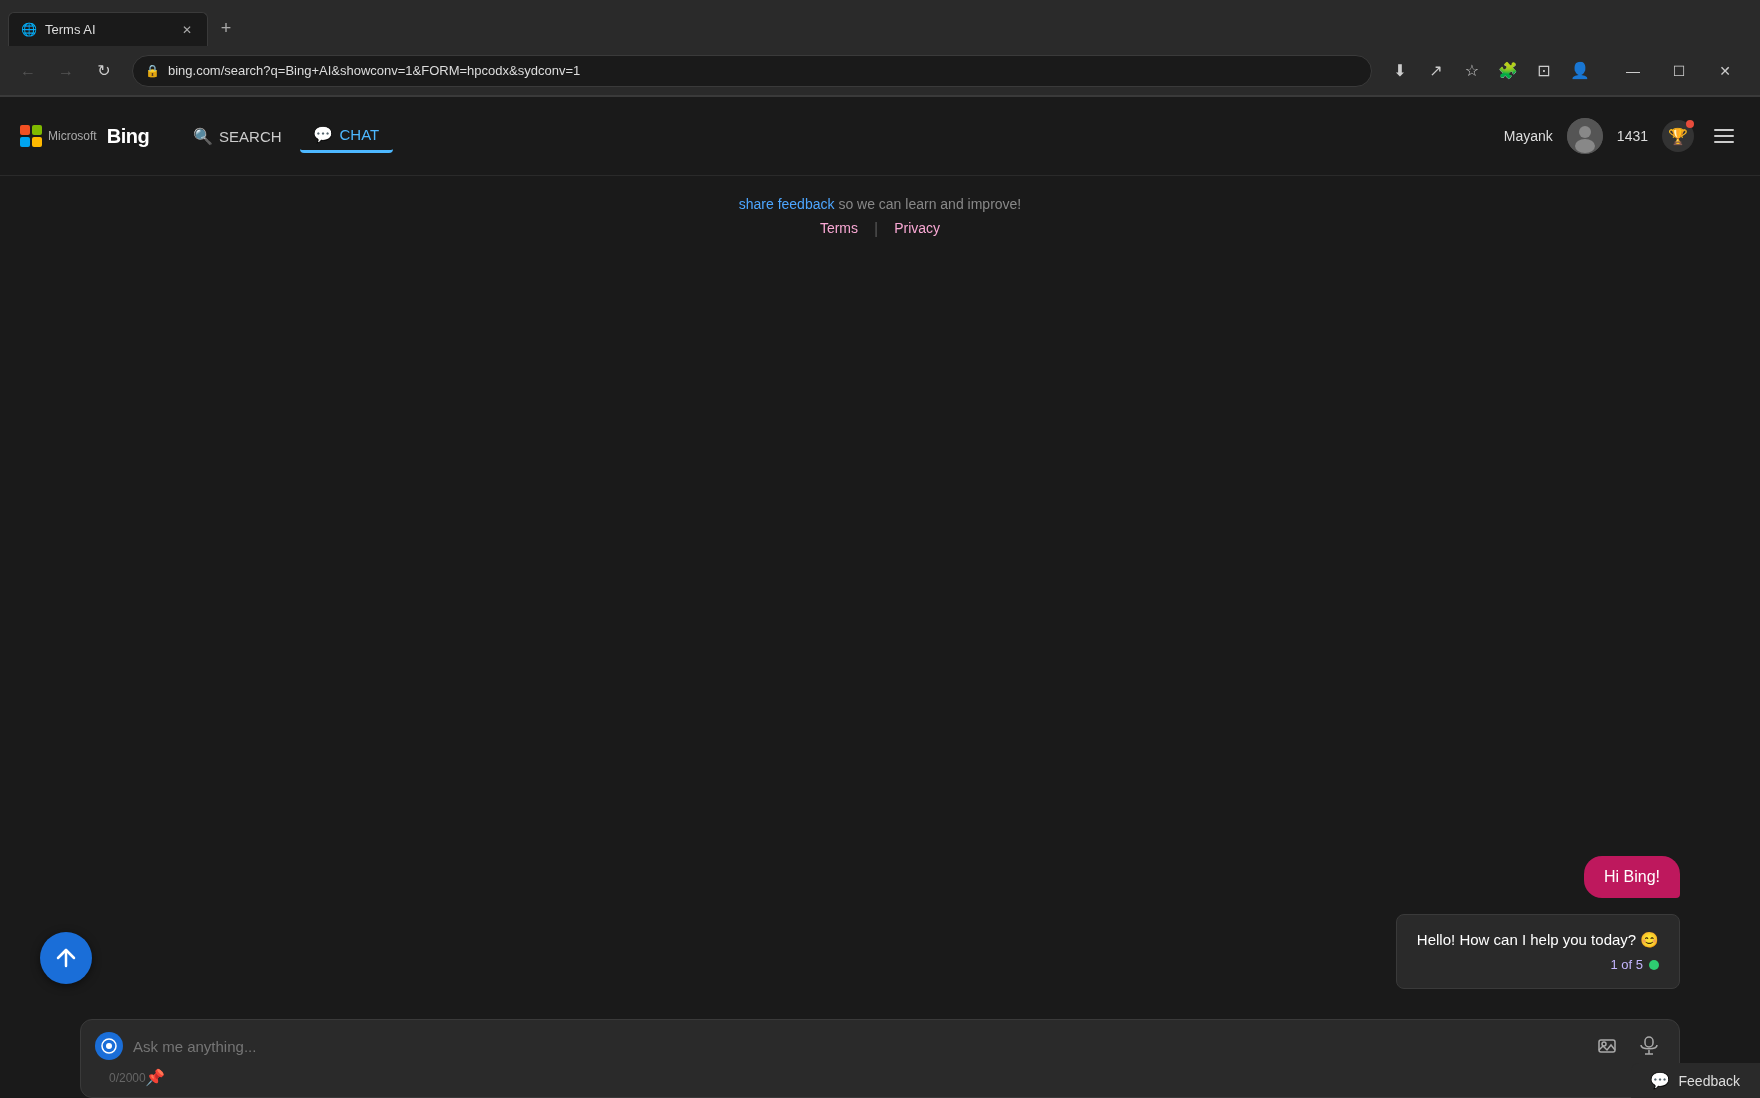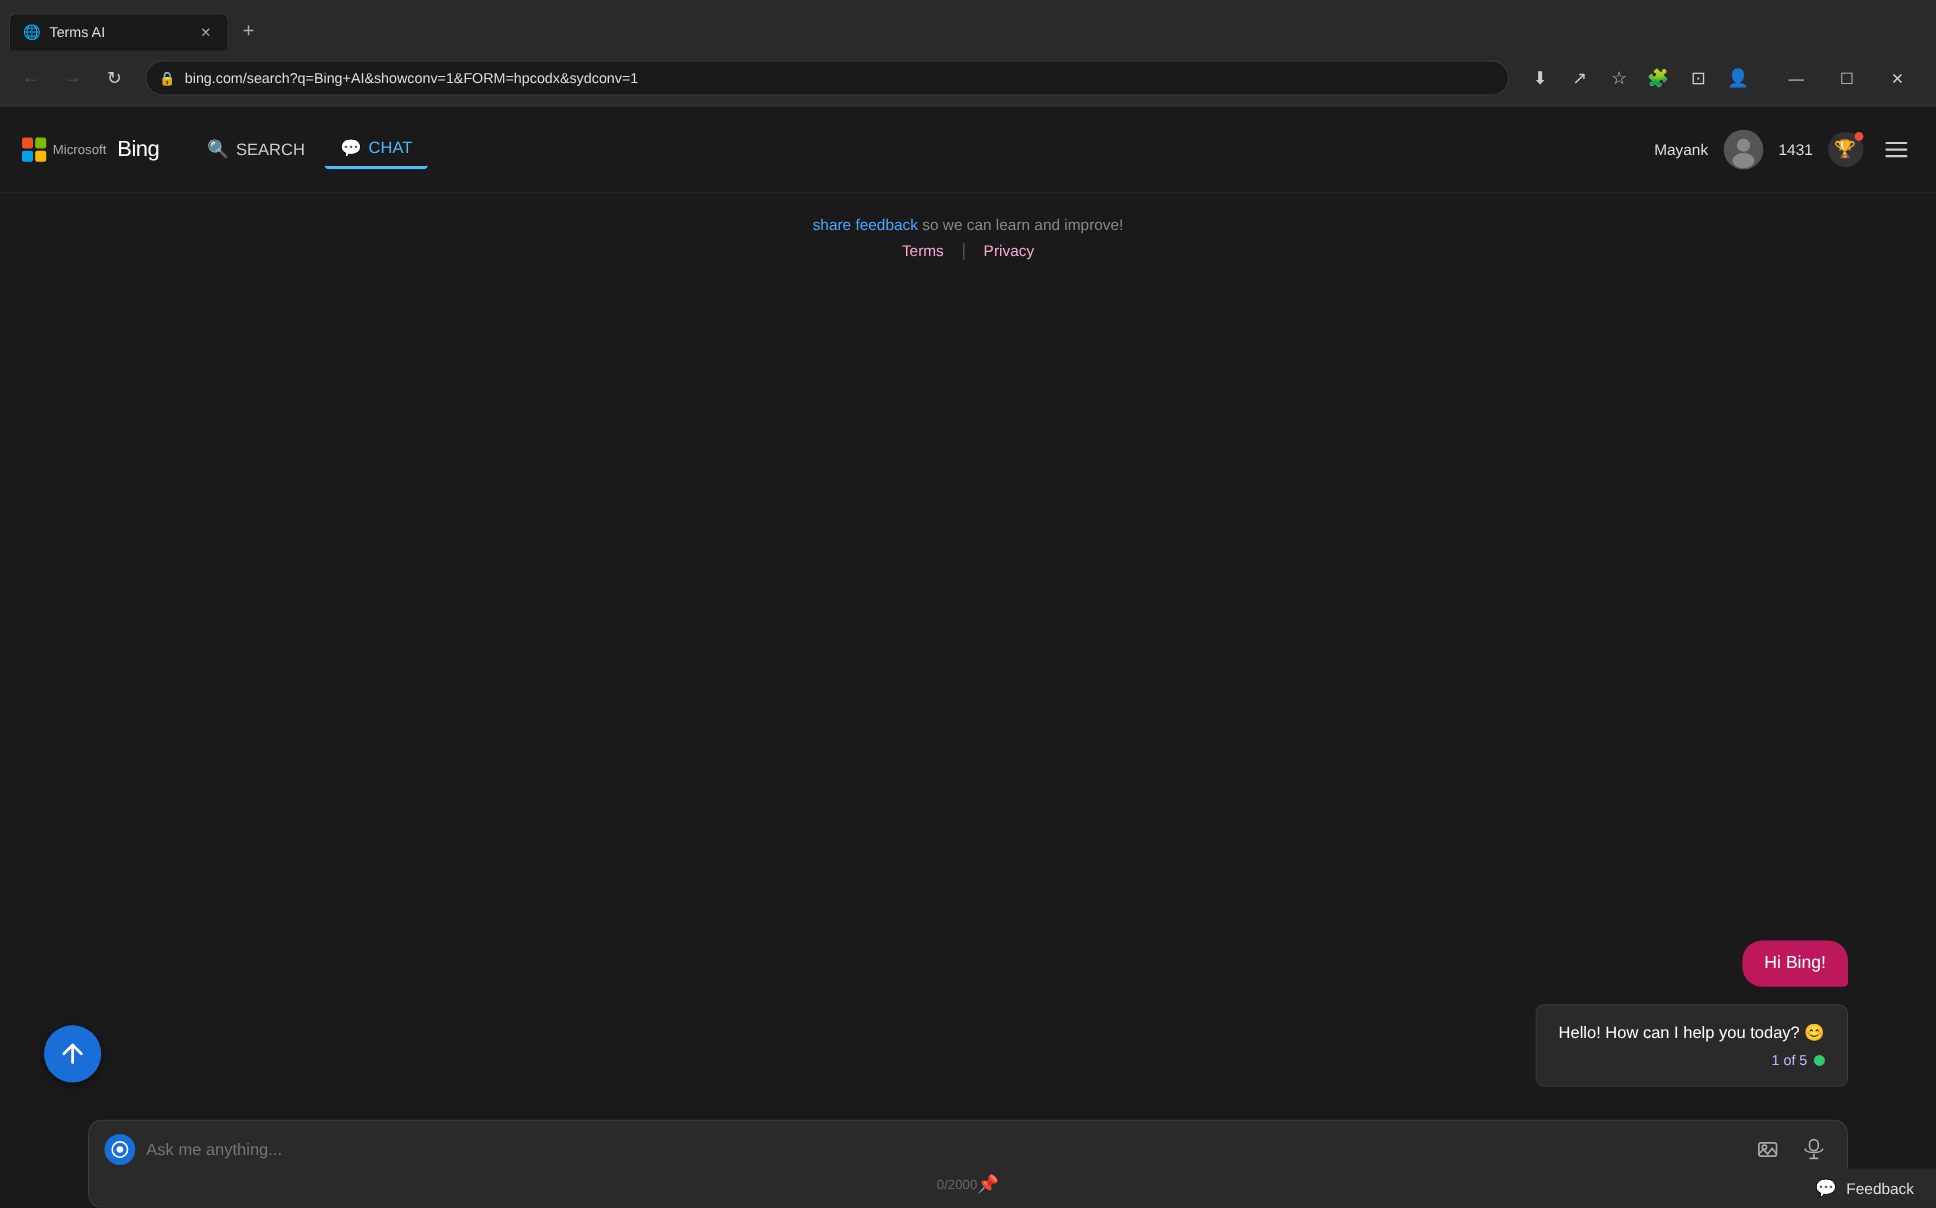--- a/index.html
+++ b/index.html
@@ -172,21 +172,21 @@
     }
     .bing-sq {
       border-radius: 2px;
     }
     .bing-sq-1 { background: #f25022; }
     .bing-sq-2 { background: #7fba00; }
     .bing-sq-3 { background: #00a4ef; }
     .bing-sq-4 { background: #ffb900; }
     .bing-logo-text {
       font-size: 20px;
-      font-weight: 400;
+      font-weight: 700;
       color: #fff;
       letter-spacing: -0.5px;
     }
     .bing-logo-ms {
       font-size: 12px;
       color: #aaa;
       margin-right: 4px;
     }
     .bing-nav {
       display: flex;
@@ -400,24 +400,25 @@
       height: 32px;
       display: flex;
       align-items: center;
       justify-content: center;
       cursor: pointer;
       color: #aaa;
       font-size: 16px;
     }
     .input-bottom-row {
       display: flex;
-      justify-content: center;
+      justify-content: flex-start;
       align-items: center;
       margin-top: 6px;
       padding: 0 4px;
+      margin-left: 10px;
     }
     .char-count {
       font-size: 12px;
       color: #666;
     }
     .pin-icon {
       color: #888;
       font-size: 16px;
       cursor: pointer;
     }

